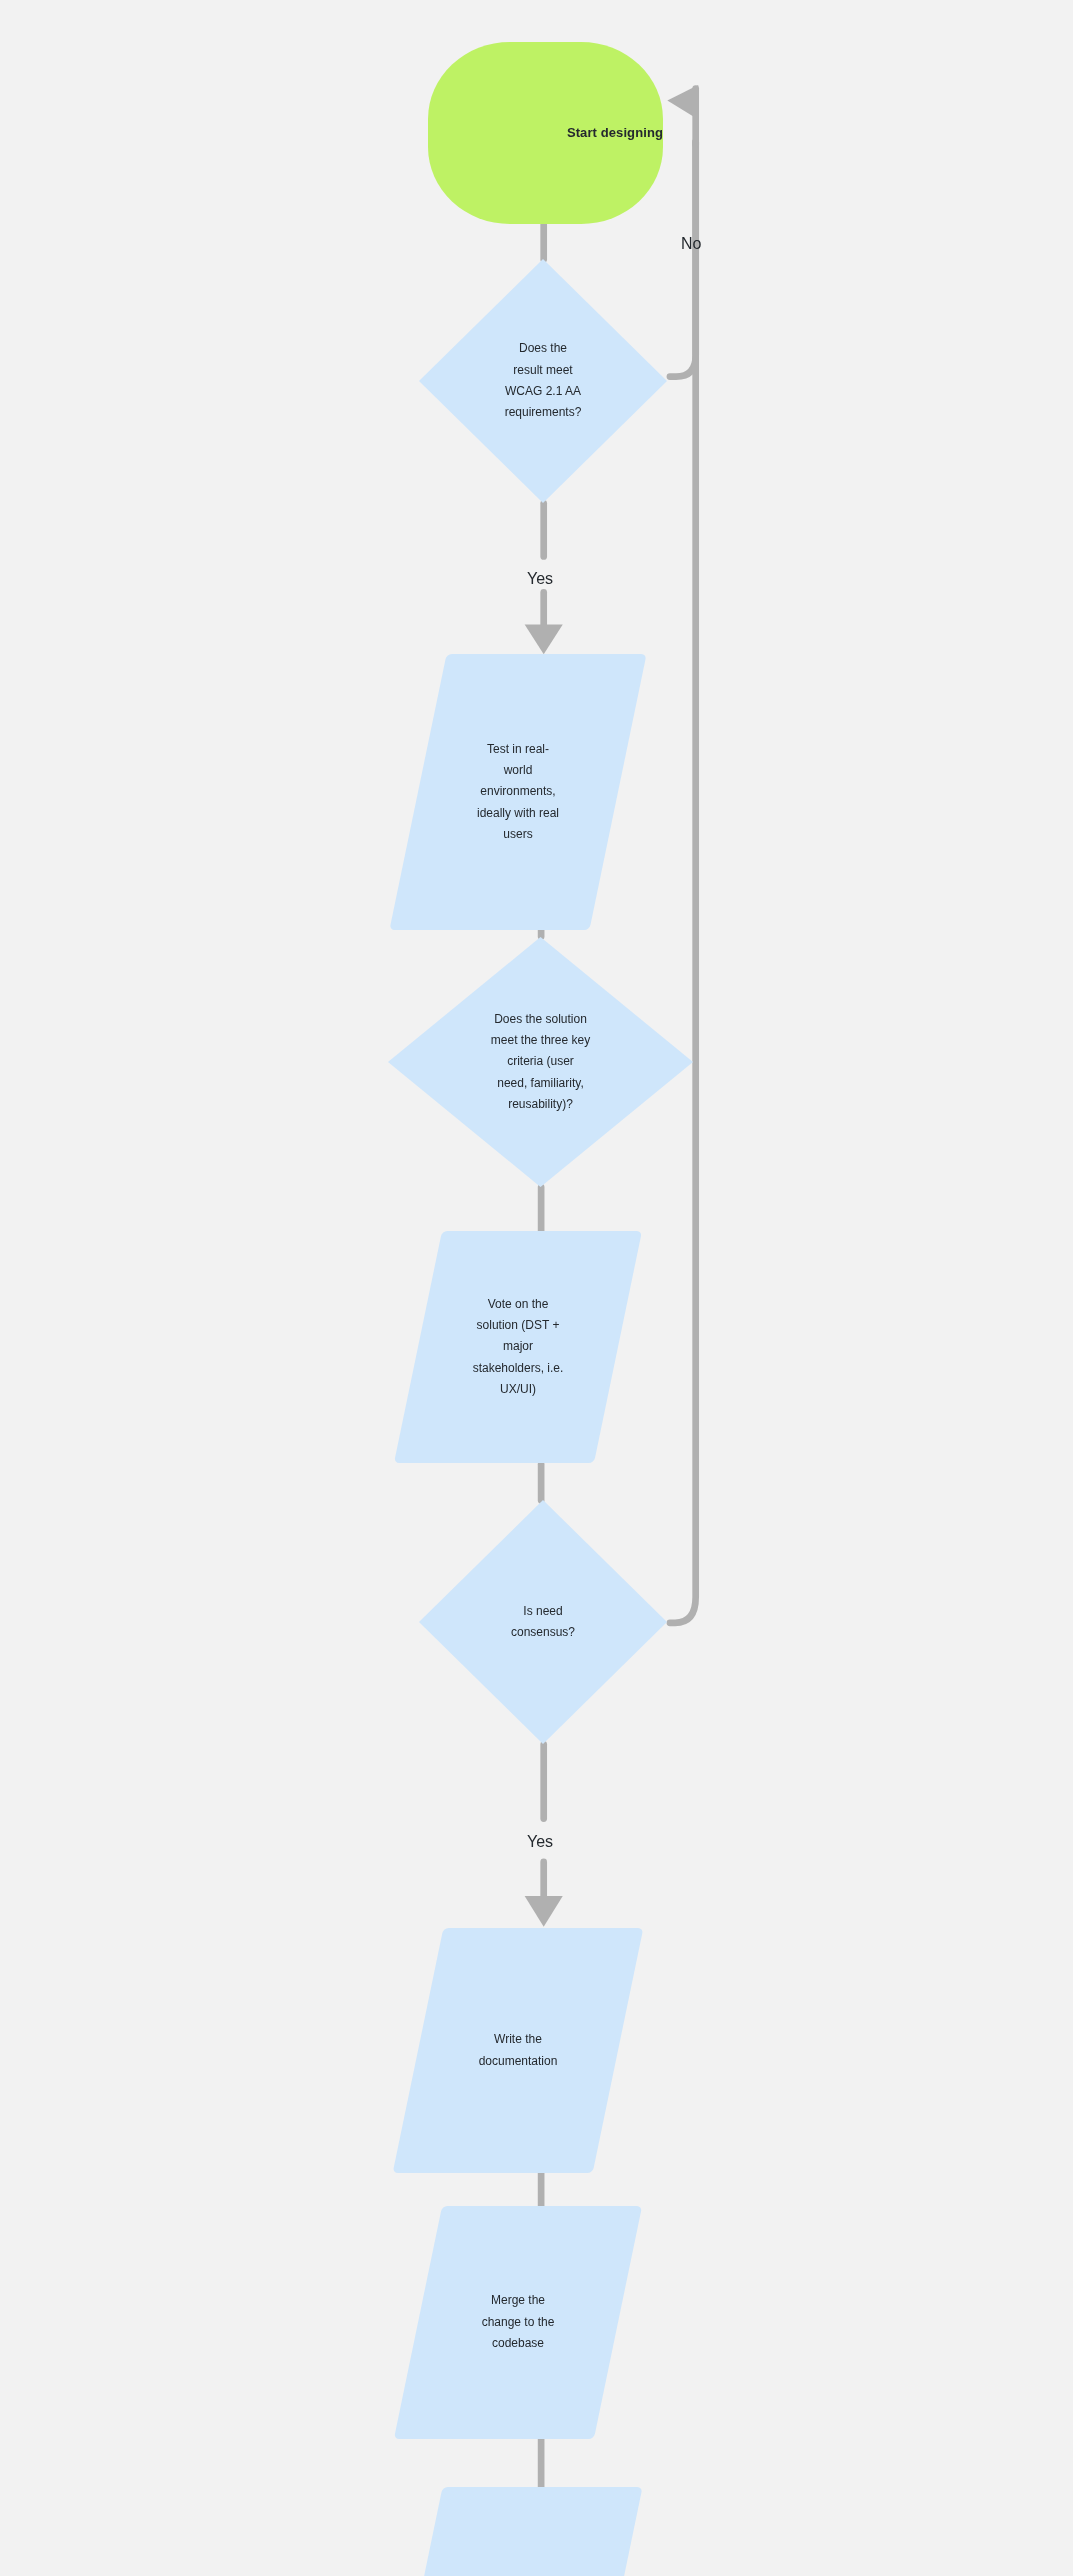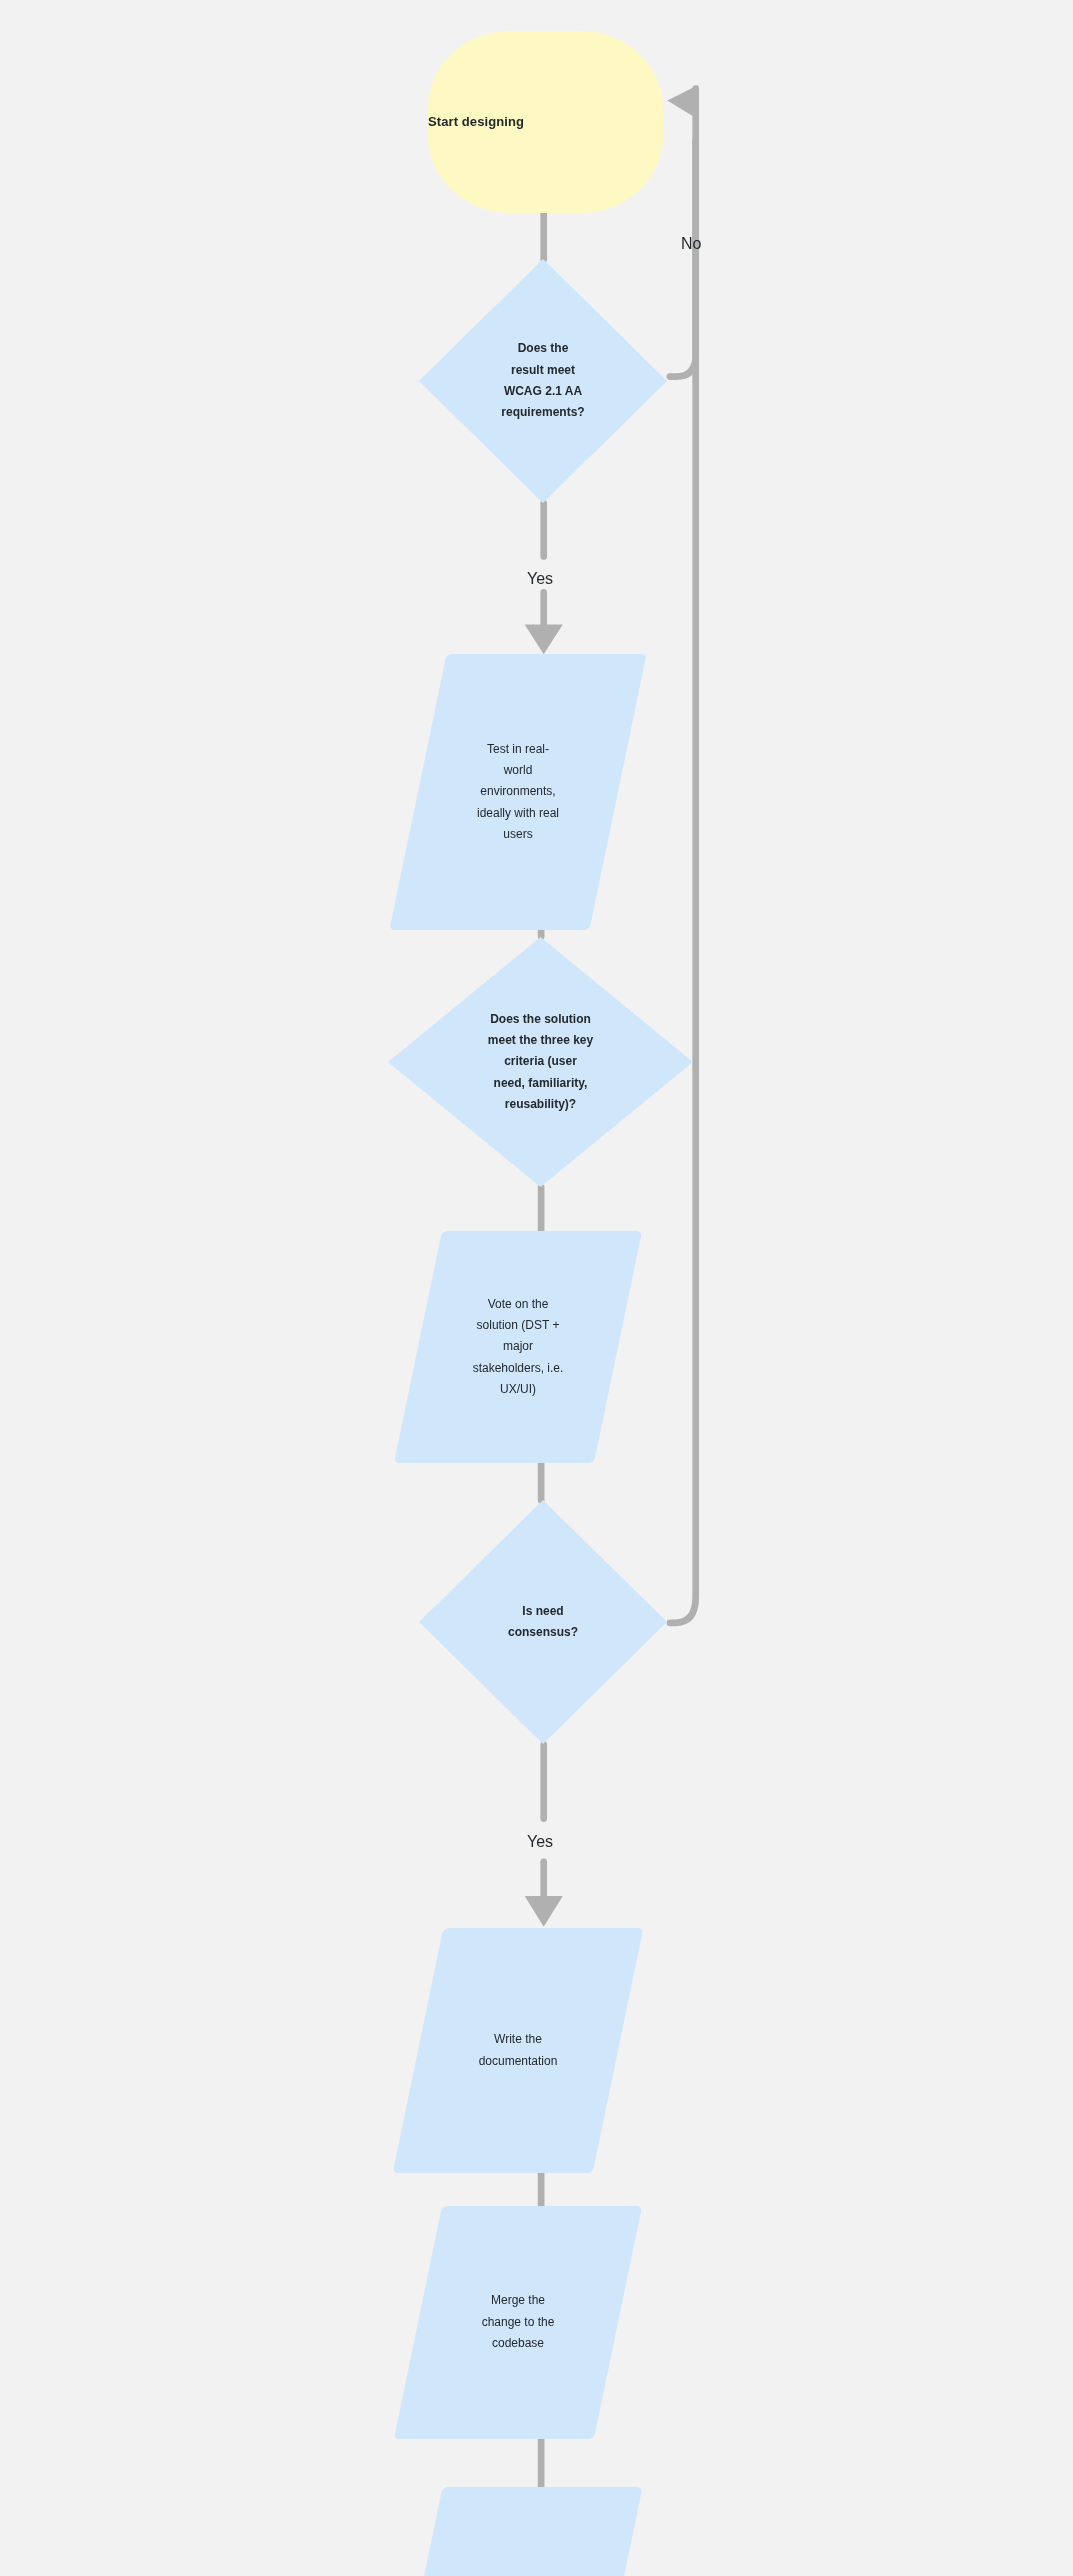--- a/index.html
+++ b/index.html
@@ -30,43 +30,42 @@
     pointer-events: none;
   }
   .node {
     position: absolute;
     box-sizing: border-box;
     pointer-events: auto;
   }
   
   .start-node {
     left: 428px;
-    top: 31px;
+    top: 42px;
     width: 235px;
     height: 182px;
-    background: #fef9c3;
+    background: #bef264;
     border-radius: 82px / 77px;
     display: flex;
     align-items: center;
-    justify-content: flex-start;
+    justify-content: flex-end;
   }
   .start-label {
     font-size: 13px;
     font-weight: bold;
     color: #24292e;
     letter-spacing: 0.1px;
     text-align: center;
     line-height: 1.45;
   }
   
   .diamond {
     display: flex;
     align-items: center;
     justify-content: center;
-    font-weight: bold;
   }
   .diamond .dshape {
     position: absolute;
     left: 0;
     top: 0;
     width: 100%;
     height: 100%;
     background: #cfe6fb;
     clip-path: polygon(50% 0%, 100% 50%, 50% 100%, 0% 50%);
   }

